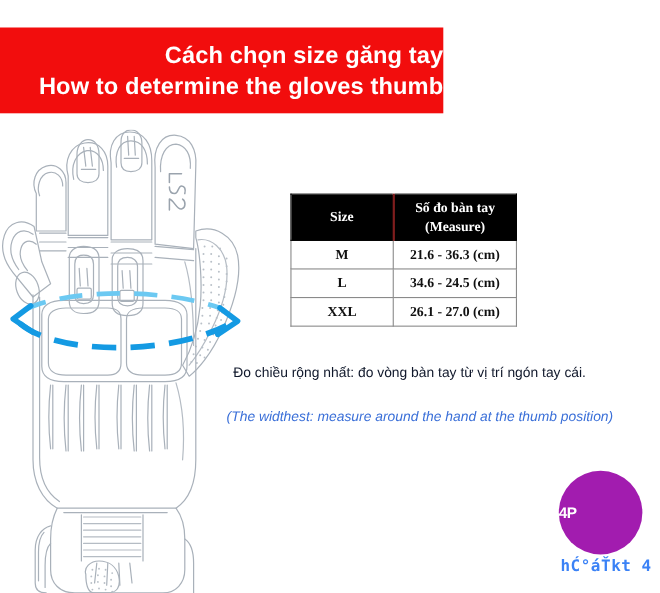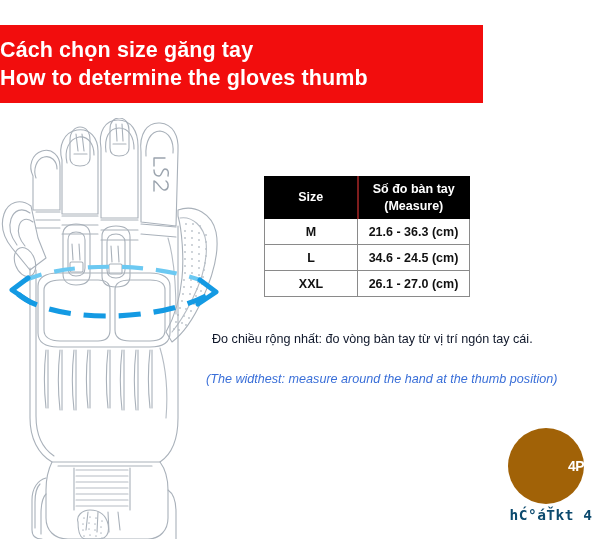--- a/index.html
+++ b/index.html
@@ -14,26 +14,26 @@
     overflow: hidden;
     font-family: "Liberation Sans", sans-serif;
     color: #1a1a1a;
   }
 
   
   #title-banner {
     position: absolute;
     left: 0;
     top: 25px;
-    width: 483px;
+    width: 403px;
     height: 78px;
     background: #f20d0d;
     display: flex;
     flex-direction: column;
-    align-items: flex-start;
+    align-items: flex-end;
     justify-content: center;
     box-sizing: border-box;
   }
   #title-banner .line {
     color: #ffffff;
     font-weight: bold;
     font-size: 21.5px;
     letter-spacing: 0.1px;
     line-height: 1.32;
     white-space: nowrap;
@@ -52,20 +52,21 @@
   #glove-illustration svg { display: block; }
 
   
   #size-table {
     position: absolute;
     left: 264px;
     top: 176px;
     width: 205px;
     border-collapse: collapse;
     table-layout: fixed;
+    font-family: Liberation Serif, serif;
   }
   #size-table th, #size-table td {
     border: 1px solid #8a8a8a;
     text-align: center;
     font-size: 12.5px;
     padding: 0;
     box-sizing: border-box;
   }
   #size-table thead th {
     background: #000000;
@@ -118,38 +119,38 @@
     width: 92px;
     height: 100px;
   }
   #watermark-circle {
     position: absolute;
     left: 3px;
     top: 0px;
     width: 76px;
     height: 76px;
     border-radius: 50%;
-    background: #a16207;
+    background: #a21caf;
     display: flex;
     align-items: center;
-    justify-content: flex-end;
+    justify-content: flex-start;
   }
   #watermark-circle span {
     color: #ffffff;
     font-weight: bold;
     font-size: 14px;
     letter-spacing: -0.5px;
   }
   #watermark-text {
     position: absolute;
     left: 0px;
     top: 79px;
     width: 92px;
     text-align: center;
-    color: #0c4a6e;
+    color: #3b82f6;
     font-weight: bold;
     font-size: 14.5px;
     font-family: "DejaVu Sans Mono", monospace;
     letter-spacing: 0.5px;
     white-space: nowrap;
   }
 </style>
 </head>
 <body>
 

